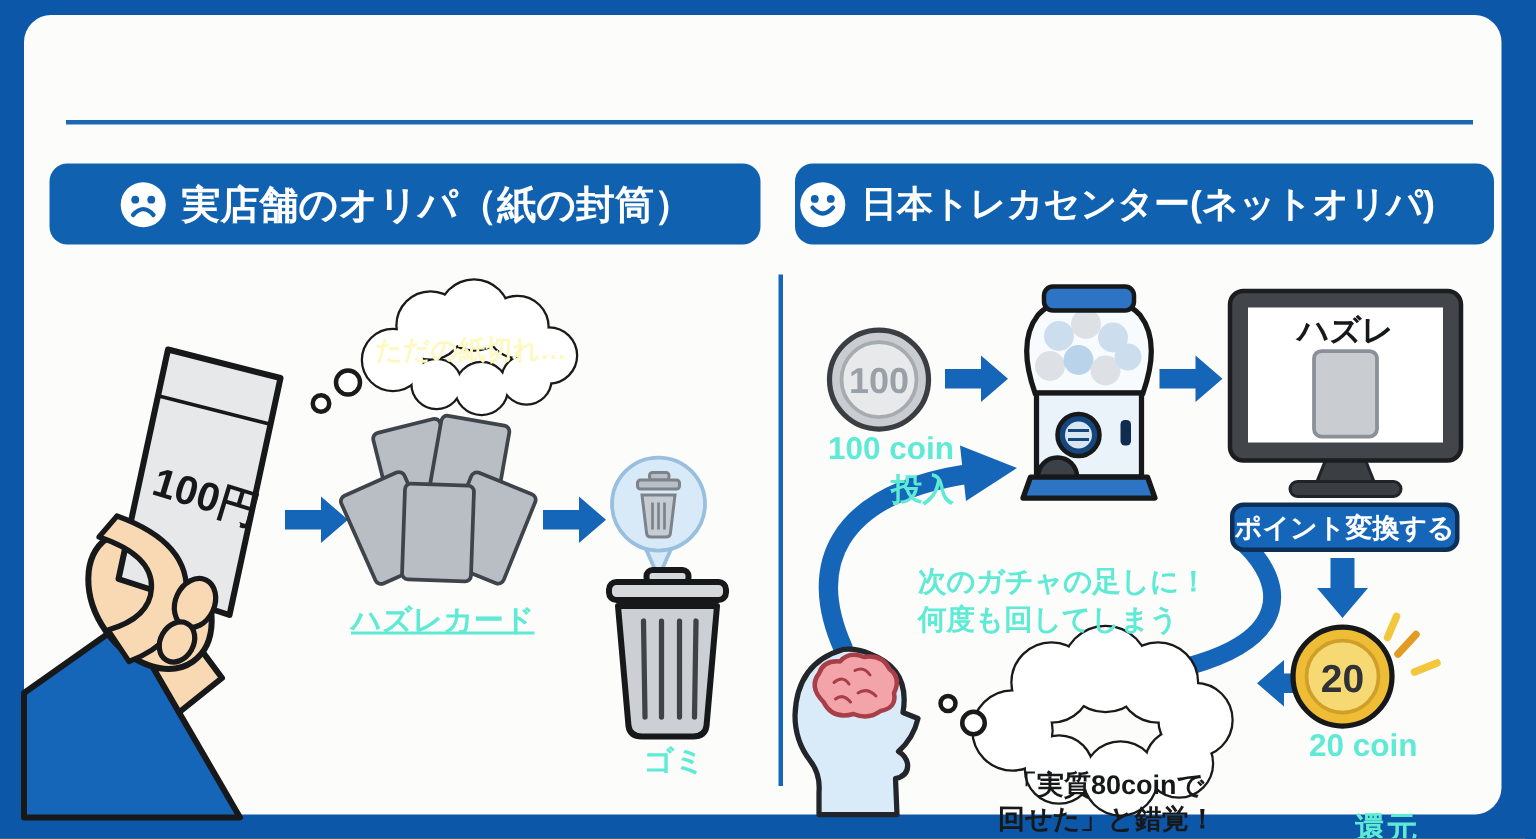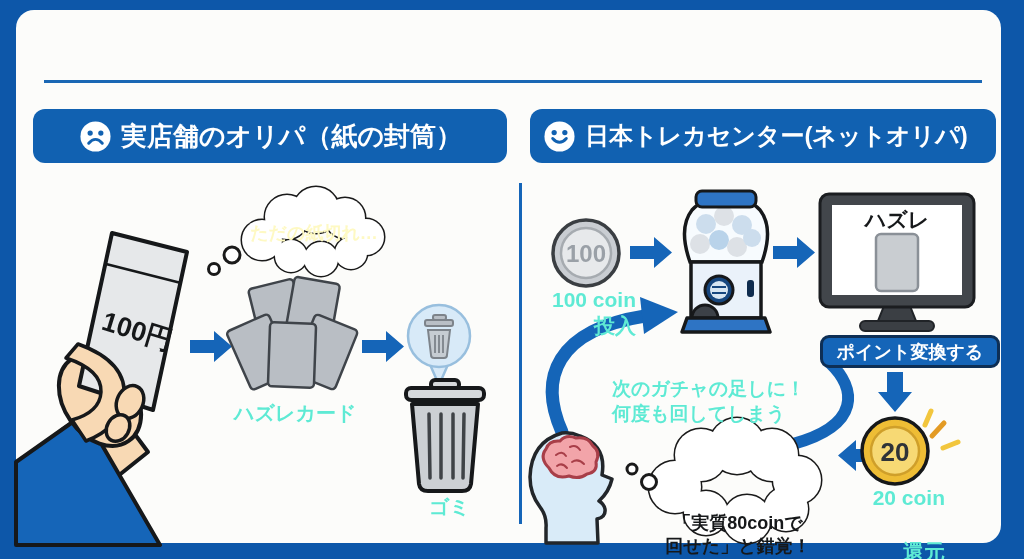--- a/index.html
+++ b/index.html
@@ -18,45 +18,45 @@
     font-size:40px;font-weight:700;color:#141414;letter-spacing:1px;white-space:nowrap;
   }
   .title-underline{
     position:absolute;left:44px;top:80px;width:938px;height:3px;background:#1a67b4;
   }
   .pill{
     position:absolute;top:109px;height:54px;background:#1161b1;border-radius:12px;
     display:flex;align-items:center;color:#ffffff;font-weight:700;box-sizing:border-box;
   }
   .pill.left{left:33px;width:474px;padding-left:46px;font-size:26px;}
-  .pill.right{left:530px;width:466px;padding-left:13px;font-size:24px;}
+  .pill.right{left:530px;width:466px;padding-left:2px;font-size:24px;}
   .pill .face{width:33px;height:33px;margin-right:9px;flex:0 0 auto;}
   .pill .lbl{white-space:nowrap;}
   .divider{position:absolute;left:519px;top:183px;width:3px;height:341px;background:#1565b8;}
   .cap{position:absolute;color:#5eead4;font-weight:700;text-align:right;white-space:nowrap;}
-  .cap.c-cards{left:234px;top:400px;width:120px;font-size:20px;}
+  .cap.c-cards{left:234px;top:400px;width:120px;font-size:20px;text-decoration:underline;}
   .cap.c-gomi{left:408px;top:494px;width:62px;font-size:20px;}
   .cap.c-coin100a{left:536px;top:288px;width:100px;font-size:21px;}
   .cap.c-coin100b{left:536px;top:312px;width:100px;font-size:21px;}
   .cap.c-coin20a{left:845px;top:486px;width:100px;font-size:21px;}
   .cap.c-coin20b{left:845px;top:509px;width:100px;font-size:21px;margin-top:29px;}
   .thought-text{
     position:absolute;left:247px;top:221px;width:134px;text-align:center;
     font-size:18px;font-weight:700;color:#fef9c3;white-space:nowrap;
   }
   .loop-note{
     position:absolute;left:612px;top:376px;font-size:19px;line-height:25px;
     font-weight:700;color:#5eead4;white-space:nowrap;
   }
   .illusion-text{
     position:absolute;left:658px;top:468px;width:160px;text-align:center;
     font-size:18px;line-height:23px;font-weight:700;color:#16181a;white-space:nowrap;margin-top:44px;
   }
   .convert-btn{
-    position:absolute;left:820px;top:335px;width:180px;height:33px;box-sizing:border-box;
+    position:absolute;left:820px;top:335px;width:153px;height:33px;box-sizing:border-box;
     background:#1565b8;border:3px solid #0e2f55;border-radius:9px;
     color:#ffffff;font-size:18px;font-weight:700;display:flex;align-items:center;justify-content:center;
     white-space:nowrap;
   }
 </style>
 </head>
 <body>
 
 <div id="stage">
   <div class="sheet"></div>

